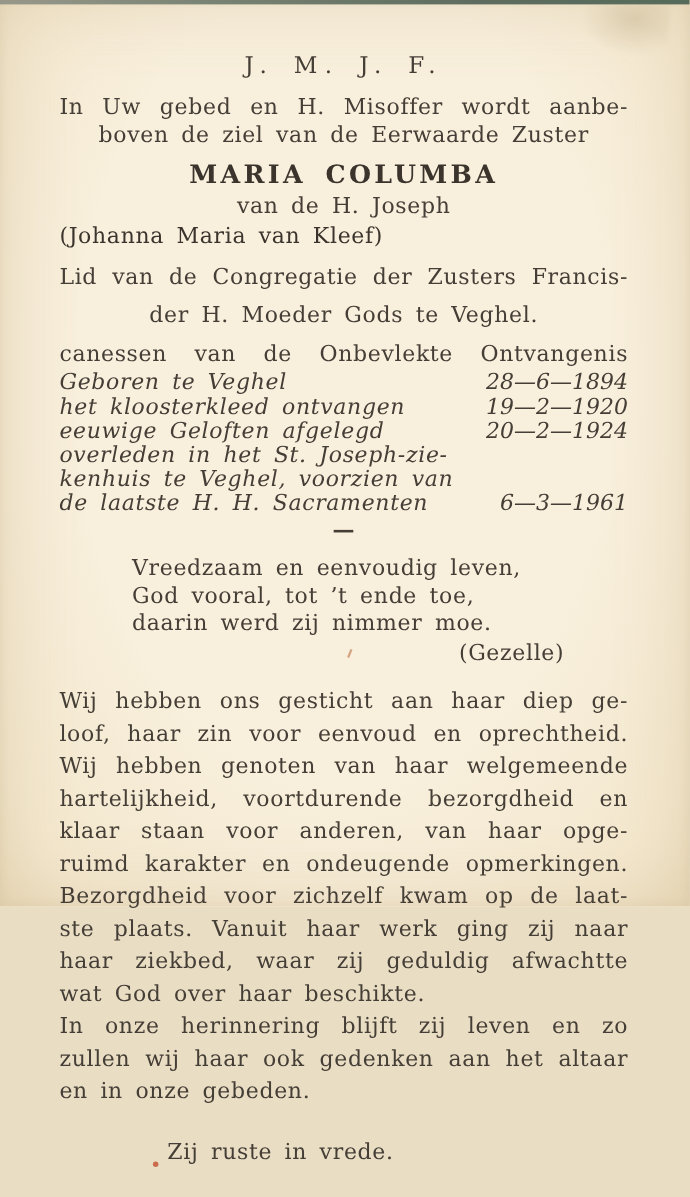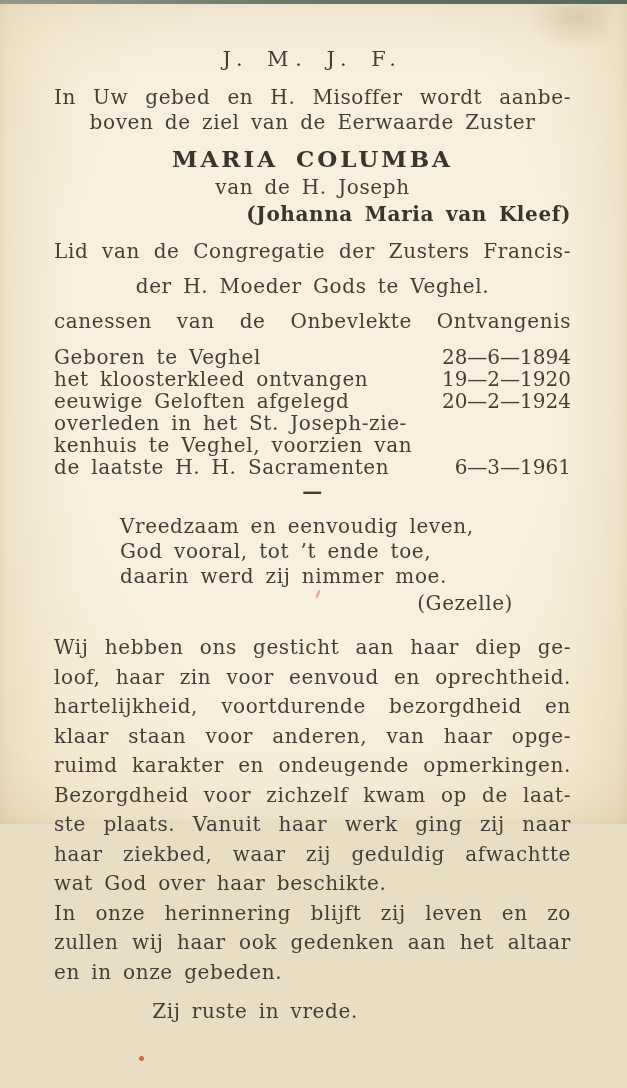--- a/index.html
+++ b/index.html
@@ -37,40 +37,40 @@
     line-height:26px; margin-bottom:13px;
   }
   .intro-line { line-height:25px; }
   .name {
     text-align:center; font-weight:bold; font-size:23px;
     letter-spacing:.13em; word-spacing:.3em; line-height:30px;
     margin-top:9px; color:#3b342d;
   }
   .religious-name { text-align:center; line-height:27px; }
   .birth-name {
-    text-align:right; font-weight:bold; line-height:27px;
+    text-align:left; font-weight:normal; line-height:27px;
     margin-bottom:4px; color:#3b342d;
   }
   .congregation-line { line-height:23px;margin-top:12px; }
-  .events { margin-top:13px; }
+  .events { margin-top:3px;font-style:italic; }
   .event-row {
     display:flex; justify-content:space-between; line-height:22px;
   }
   .event-date { white-space:nowrap; letter-spacing:0; }
   .separator {
     text-align:center; font-weight:bold; line-height:22px; margin-top:2px;
   }
   .poem { margin-top:12px; margin-left:66px; line-height:25px; }
   .poem-attribution {
     text-align:right; padding-right:58px; line-height:26px; margin-top:1px;
   }
   .memorial { margin-top:17px; }
   .memorial-line { line-height:29.5px; }
   .closing {
-    text-align:center; margin-top:11px; margin-right:115px; line-height:27px;
+    text-align:center; margin-top:27px; margin-right:115px; line-height:27px;
   }
   .speck-red {
     position:absolute; left:139px; top:1056px; width:5px; height:5px;
     border-radius:50%; background:#c0502f; opacity:.8;
   }
   .ink-mark {
     position:absolute; left:317px; top:590px; width:2px; height:8px;
     background:#c27a55; transform:rotate(22deg); opacity:.65;
   }
 </style>
@@ -130,20 +130,21 @@
     <div class="poem">
       <div class="poem-line">Vreedzaam en eenvoudig leven,</div>
       <div class="poem-line">God vooral, tot ’t ende toe,</div>
       <div class="poem-line">daarin werd zij nimmer moe.</div>
     </div>
     <div class="poem-attribution">(Gezelle)</div>
 
     <div class="memorial">
       <div class="memorial-line jline">Wij hebben ons gesticht aan haar diep ge-</div>
       <div class="memorial-line jline">loof, haar zin voor eenvoud en oprechtheid.</div>
+      <div class="memorial-line jline">Wij hebben genoten van haar welgemeende</div>
       <div class="memorial-line jline">hartelijkheid, voortdurende bezorgdheid en</div>
       <div class="memorial-line jline">klaar staan voor anderen, van haar opge-</div>
       <div class="memorial-line jline">ruimd karakter en ondeugende opmerkingen.</div>
       <div class="memorial-line jline">Bezorgdheid voor zichzelf kwam op de laat-</div>
       <div class="memorial-line jline">ste plaats. Vanuit haar werk ging zij naar</div>
       <div class="memorial-line jline">haar ziekbed, waar zij geduldig afwachtte</div>
       <div class="memorial-line lline">wat God over haar beschikte.</div>
       <div class="memorial-line jline">In onze herinnering blijft zij leven en zo</div>
       <div class="memorial-line jline">zullen wij haar ook gedenken aan het altaar</div>
       <div class="memorial-line lline">en in onze gebeden.</div>

